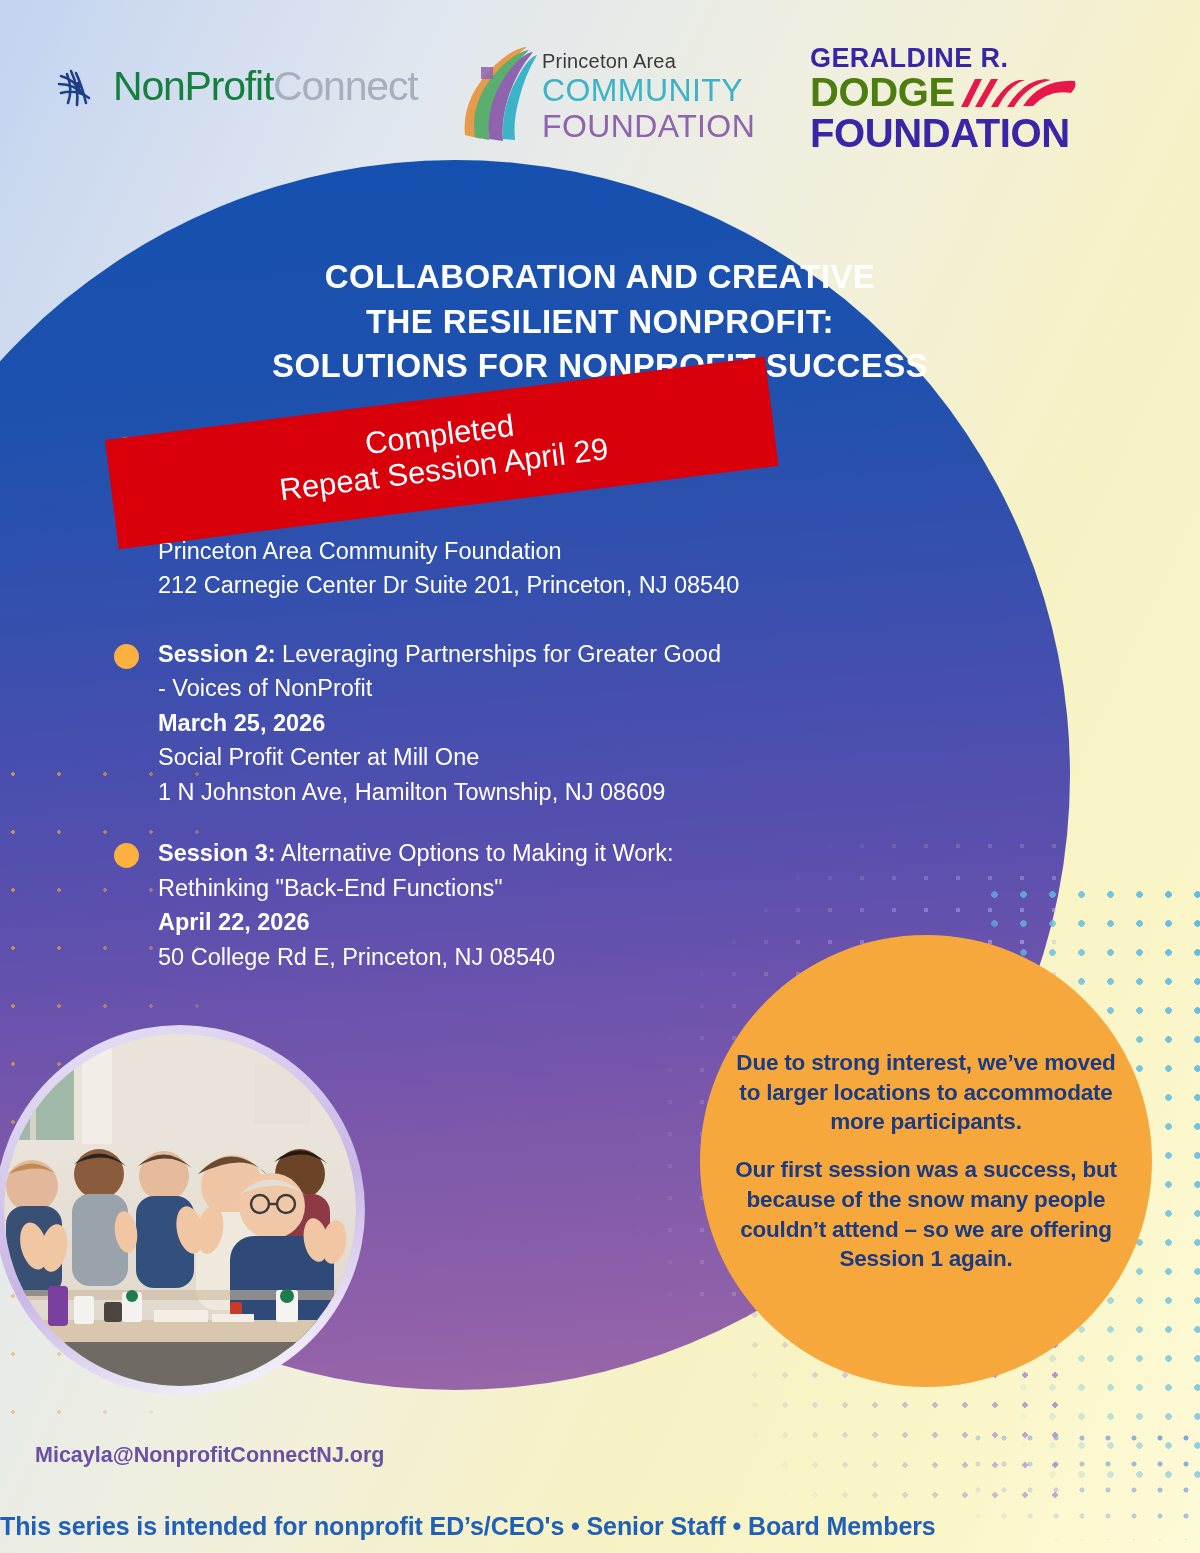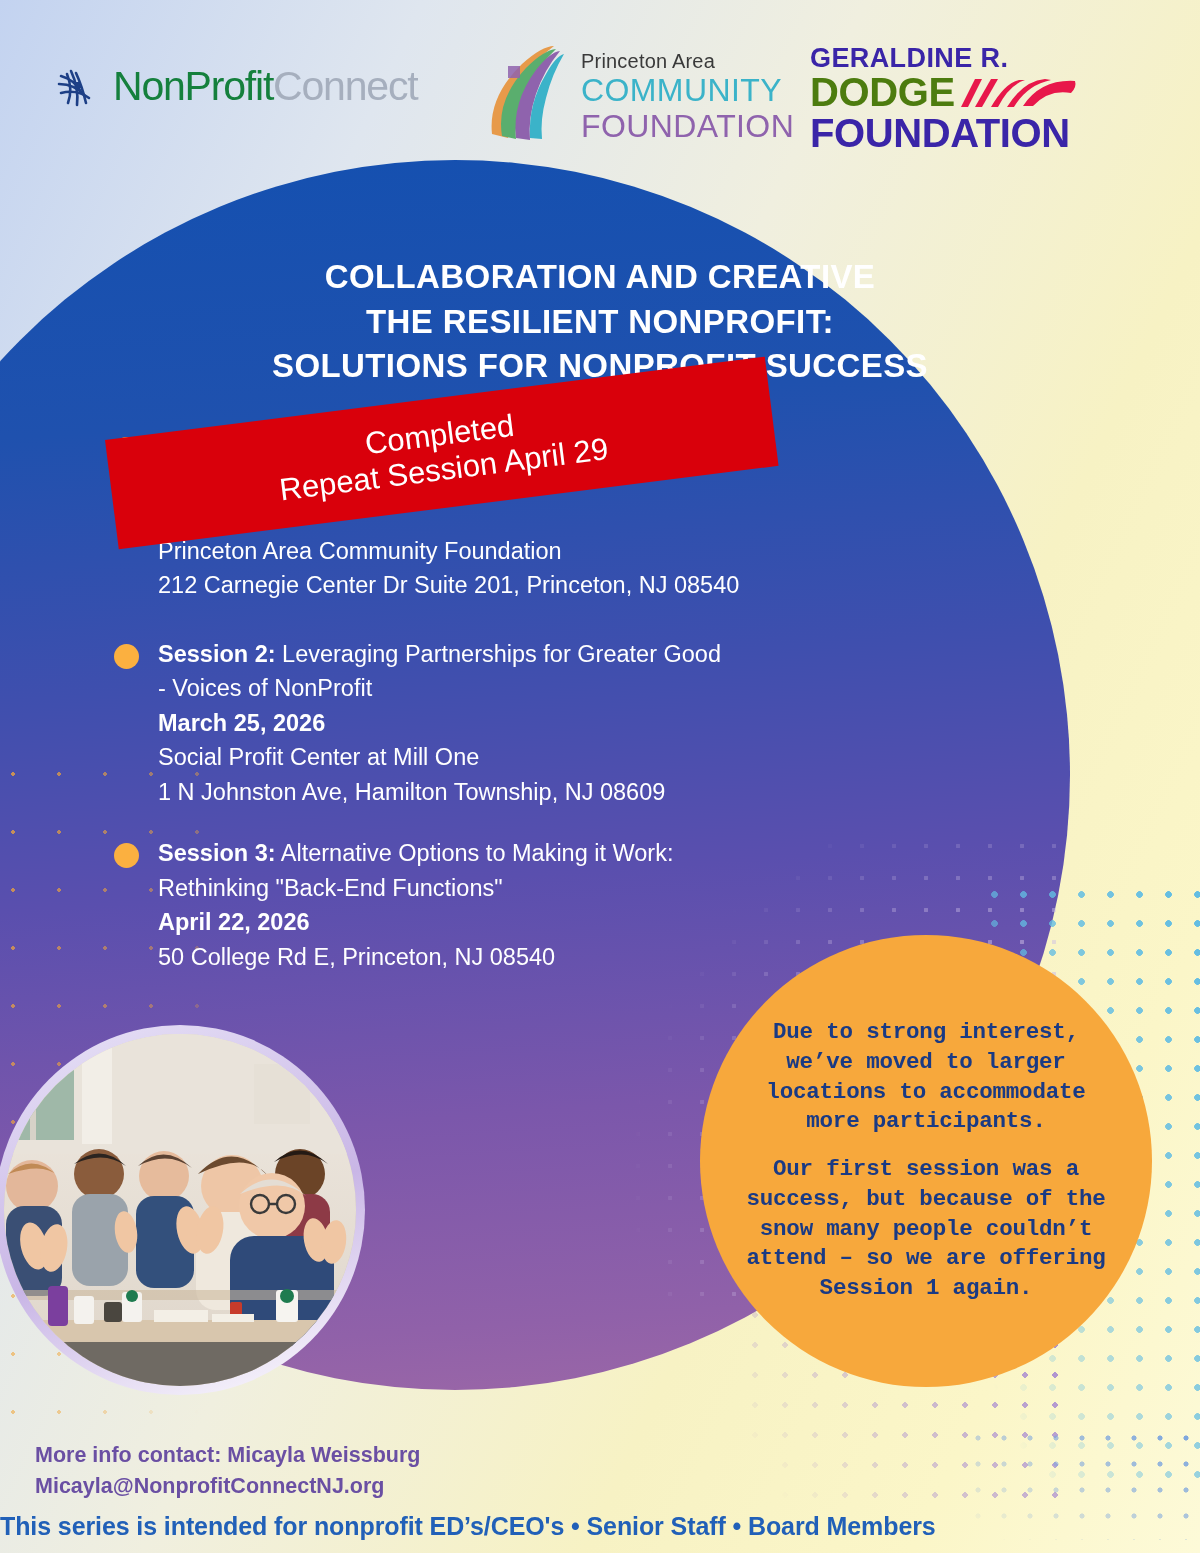--- a/index.html
+++ b/index.html
@@ -61,37 +61,37 @@
     background-size:26px 26px;
     -webkit-mask-image:linear-gradient(210deg, rgba(0,0,0,1) 10%, rgba(0,0,0,.4) 60%, rgba(0,0,0,0) 95%);
             mask-image:linear-gradient(210deg, rgba(0,0,0,1) 10%, rgba(0,0,0,.4) 60%, rgba(0,0,0,0) 95%);
   }
 
   
   .orange-circle{
     position:absolute;left:700px;top:935px;width:452px;height:452px;border-radius:50%;
     background:#f7a83c;
     display:flex;align-items:center;justify-content:center;
-    box-sizing:border-box;padding:26px 34px;font-family:Liberation Mono, monospace;
+    box-sizing:border-box;padding:26px 34px;
   }
   .orange-text{
     color:#1a3a84;font-weight:bold;font-size:22.5px;line-height:1.32;text-align:center;
     letter-spacing:-.2px;
   }
   .orange-text .gap{display:block;height:18px;}
 
   
   .logos{position:absolute;left:0;top:0;width:1200px;height:165px;}
   .logo-npc{position:absolute;left:55px;top:62px;display:flex;align-items:center;gap:10px;}
   .npc-mark{width:48px;height:48px;flex:none;}
   .npc-word{font-size:41px;letter-spacing:-1.2px;white-space:nowrap;font-family:"Liberation Sans",sans-serif;}
   .npc-word .a{color:#15803d;}
   .npc-word .b{color:#a6afbe;}
 
-  .logo-pacf{position:absolute;left:482px;top:42px;display:flex;align-items:center;gap:13px;}
+  .logo-pacf{position:absolute;left:455px;top:42px;display:flex;align-items:flex-end;gap:1px;}
   .pacf-mark{width:86px;height:102px;flex:none;}
   .pacf-words{padding-top:8px;}
   .pacf-l1{font-size:20px;color:#3a3a3a;letter-spacing:.2px;}
   .pacf-l2{font-size:32px;color:#3bb3c9;letter-spacing:.4px;line-height:1.12;}
   .pacf-l3{font-size:32px;color:#8f63ad;letter-spacing:.4px;line-height:1.12;}
 
   .logo-dodge{position:absolute;left:810px;top:44px;}
   .dg-l1{font-size:27px;font-weight:bold;color:#3a25a8;letter-spacing:.4px;line-height:1.05;}
   .dg-l2{font-size:40px;font-weight:bold;color:#4d7c0f;letter-spacing:-.4px;line-height:1.02;display:flex;align-items:flex-end;gap:4px;}
   .dg-l3{font-size:40px;font-weight:bold;color:#3a25a8;letter-spacing:-.4px;line-height:1.02;}
@@ -332,17 +332,16 @@
       <rect x="272" y="256" width="22" height="32" rx="3" fill="#f6f4f0"></rect>
       <circle cx="283" cy="262" r="7" fill="#1e7b4f"></circle>
       <rect x="226" y="268" width="12" height="18" rx="2" fill="#c73b2b"></rect>
       <rect x="150" y="276" width="54" height="12" fill="#f3efe6"></rect>
       <rect x="208" y="280" width="42" height="8" fill="#f3efe6"></rect>
     </svg>
   </div>
 </div>
 
 <div class="contact">
-  <div>More info contact: Micayla Weissburg</div>
   <div>Micayla@NonprofitConnectNJ.org</div>
 </div>
 
 <div class="tagline">This series is intended for nonprofit ED’s/CEO's • Senior Staff • Board Members</div>
 
 </body></html>

